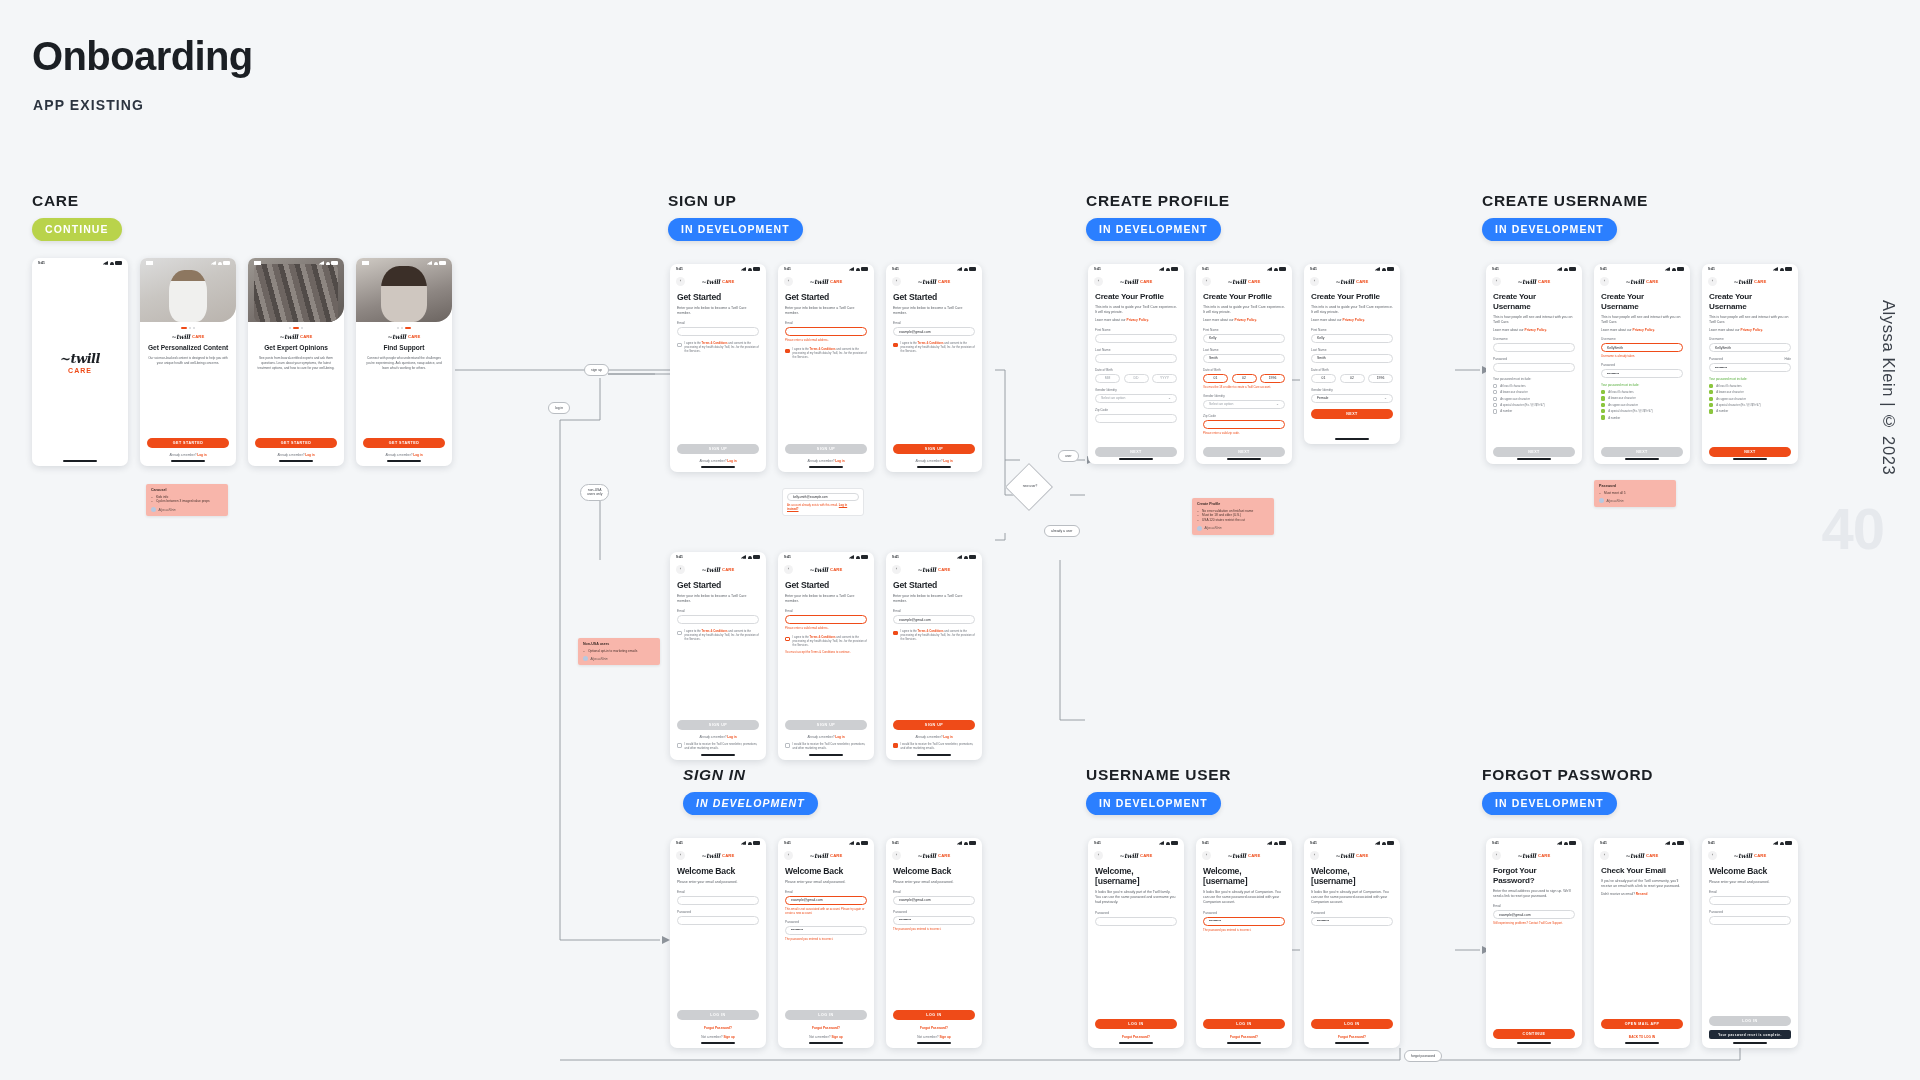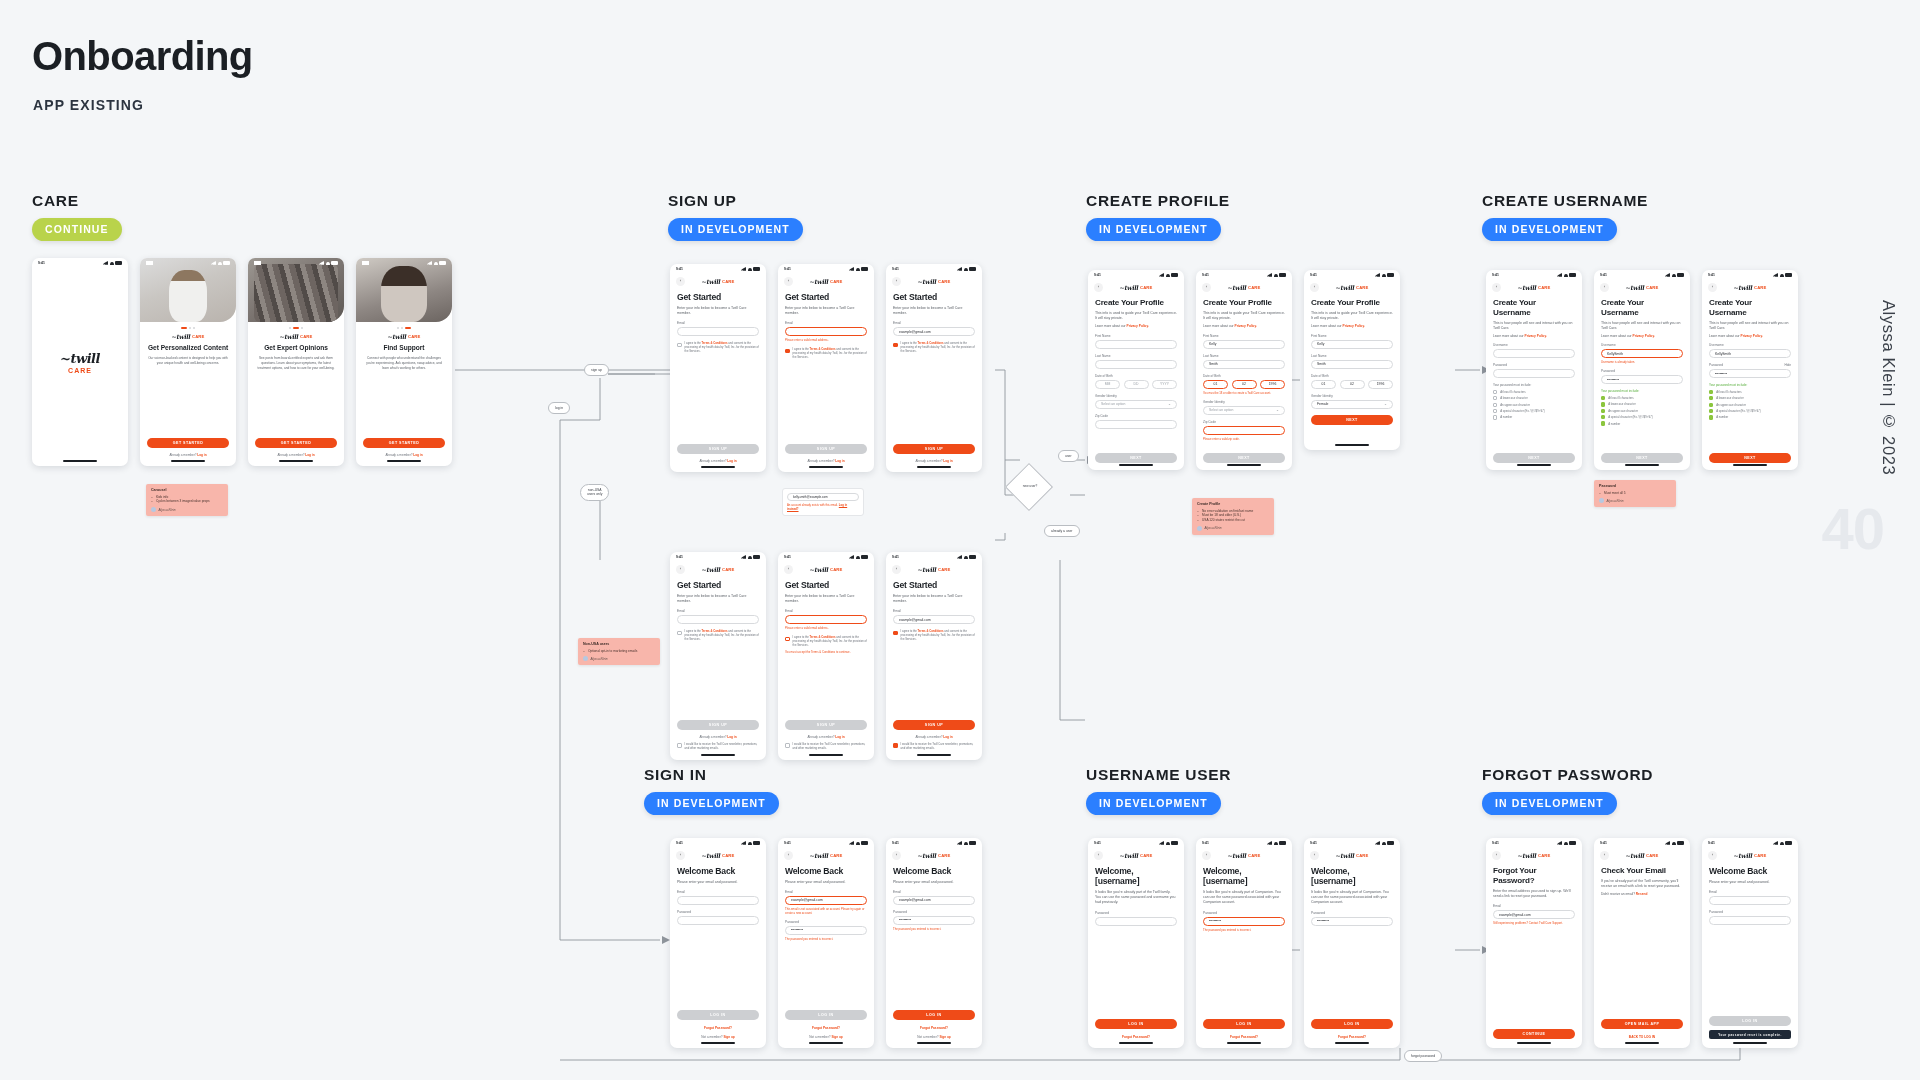--- a/index.html
+++ b/index.html
@@ -35,21 +35,21 @@
   .badge.launched { background: #b9d34b; }
   .badge.indev { background: #2b7fff; }
 
   
   .phone {
     position: absolute; width: 96px; height: 208px;
     background: #fff; border-radius: 7px;
     box-shadow: 0 2px 7px rgba(20,30,50,.13);
     overflow: hidden;
   }
-  .phone.xtall { height: 180px; margin-top: 6px; }
+  .phone.xtall { height: 180px; }
 
   .statusbar {
     height: 10px; display: flex; align-items: center;
     justify-content: space-between; padding: 0 6px;
   }
   .sb-time { font-size: 3.4px; font-weight: 700; color: #22262b; }
   .sb-icons { display: flex; gap: 1.3px; align-items: flex-end; }
   .sb-icons i { display: block; background: #22262b; }
   .sb-bars { width: 5px; height: 3.4px;
     clip-path: polygon(0 70%,18% 70%,18% 100%,0 100%,0 70%,27% 45%,45% 45%,45% 100%,27% 100%,27% 45%,54% 22%,72% 22%,72% 100%,54% 100%,54% 22%,81% 0,100% 0,100% 100%,81% 100%); }
@@ -272,21 +272,21 @@
     <div class="badge indev">IN DEVELOPMENT</div>
   </div>
   <div class="sec" style="left:1086px; top:192px;">
     <div class="sec-title">CREATE PROFILE</div>
     <div class="badge indev">IN DEVELOPMENT</div>
   </div>
   <div class="sec" style="left:1482px; top:192px;">
     <div class="sec-title">CREATE USERNAME</div>
     <div class="badge indev">IN DEVELOPMENT</div>
   </div>
-  <div class="sec" style="left:644px; top:766px;">
+  <div class="sec" style="left:683px; top:766px;font-style:italic;">
     <div class="sec-title">SIGN IN</div>
     <div class="badge indev">IN DEVELOPMENT</div>
   </div>
   <div class="sec" style="left:1086px; top:766px;">
     <div class="sec-title">USERNAME USER</div>
     <div class="badge indev">IN DEVELOPMENT</div>
   </div>
   <div class="sec" style="left:1482px; top:766px;">
     <div class="sec-title">FORGOT PASSWORD</div>
     <div class="badge indev">IN DEVELOPMENT</div>

